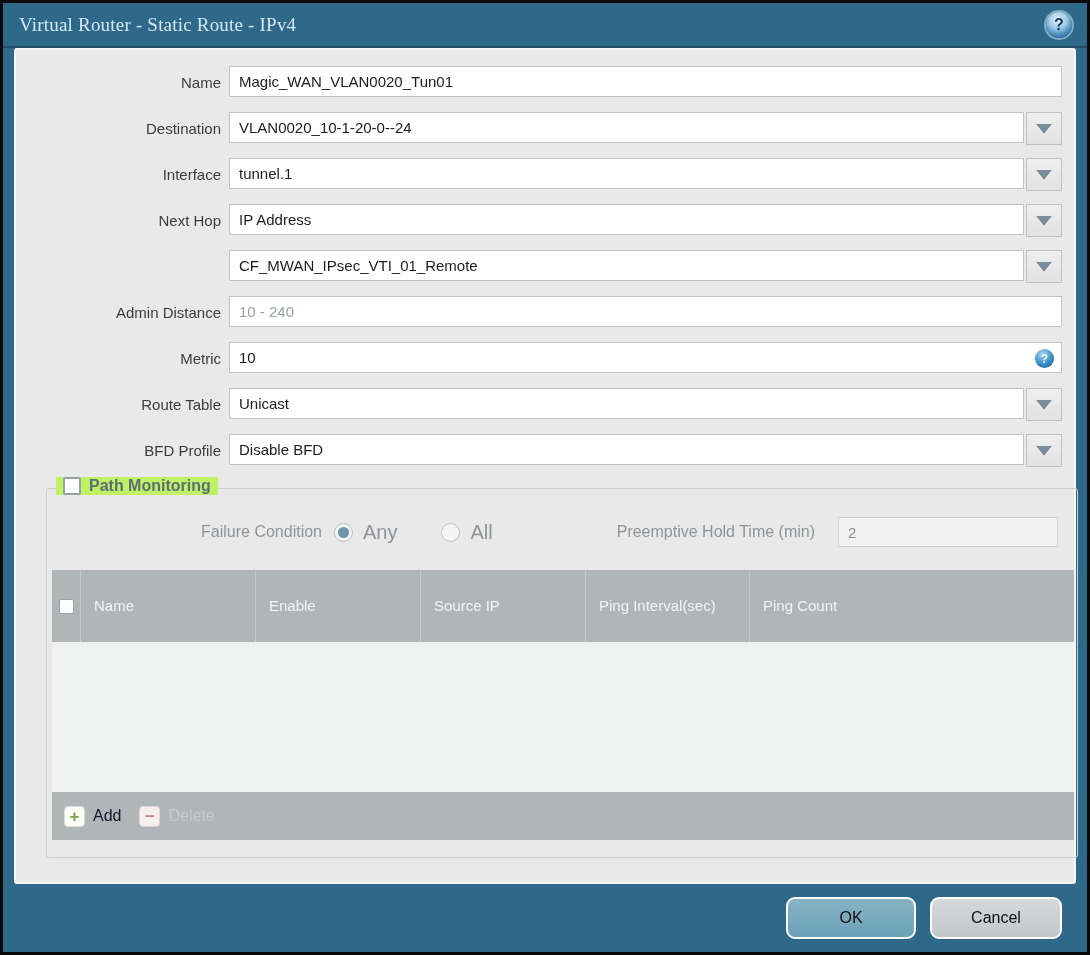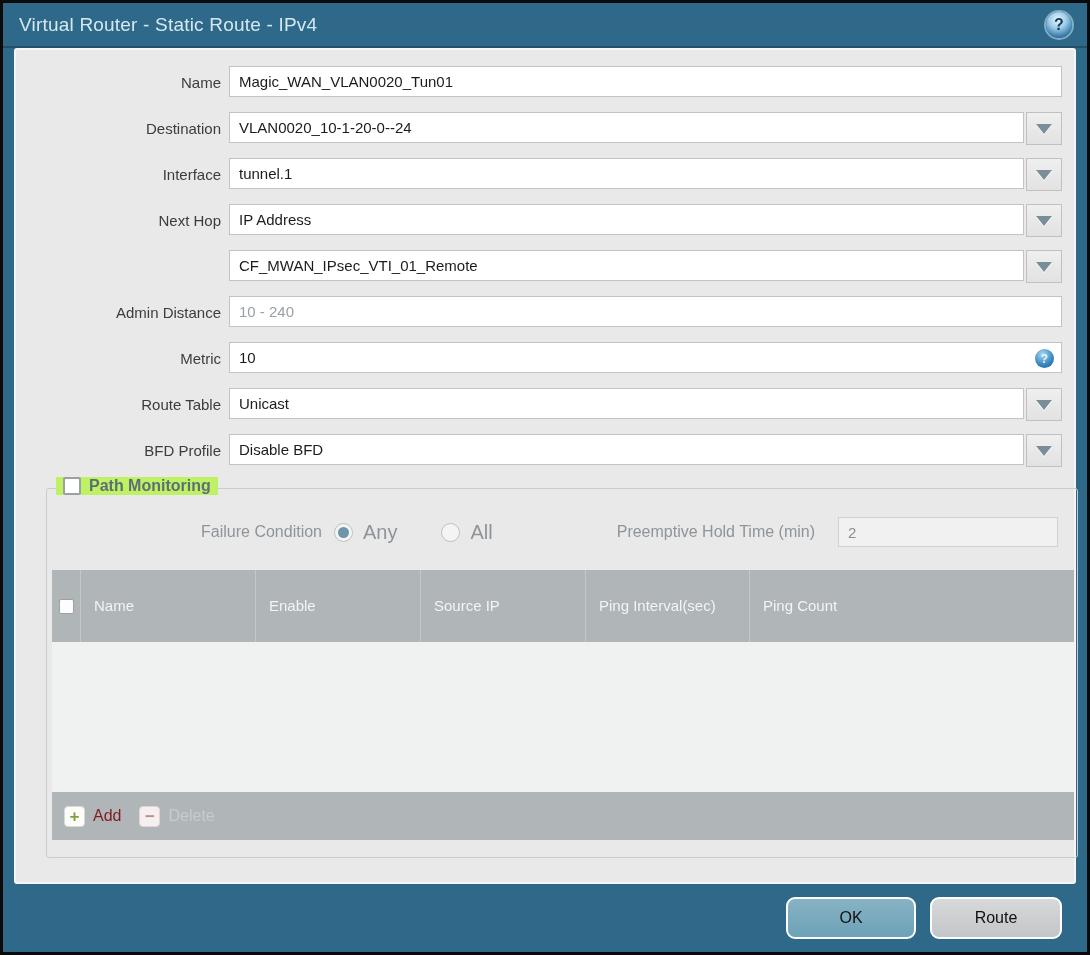--- a/index.html
+++ b/index.html
@@ -16,21 +16,21 @@
     overflow:hidden;
   }
   
   .titlebar {
     height:45px;
     display:flex; align-items:center; justify-content:space-between;
     padding:0 15px 0 16px;
     border-bottom:2px solid #234f6b;
   }
   .title {
-    color:#d5e8f2; font-size:19px; letter-spacing:.2px;
+    color:#d5e8f2; font-size:19px; letter-spacing:.2px;font-family:Liberation Serif, serif;
   }
   .help-badge {
     width:26px; height:26px; border-radius:50%;
     background:radial-gradient(circle at 45% 30%, #eaf6fc 0%, #9ccbe6 38%, #3a7cab 72%, #1c4f75 100%);
     color:#103a58; font-weight:bold; font-size:16px;
     display:flex; align-items:center; justify-content:center;
     box-shadow:0 0 0 2px rgba(200,228,245,.55);
     cursor:pointer;
   }
   
@@ -139,21 +139,21 @@
   }
   .tool-btn { display:flex; align-items:center; gap:8px; cursor:pointer; }
   .tool-ico {
     width:21px; height:21px; border-radius:4px;
     background:#fcfcf8; border:1px solid #d8dbd4;
     display:flex; align-items:center; justify-content:center;
     font-size:17px; font-weight:bold; line-height:1;
   }
   .add-ico { color:#7ca23f; }
   .del-ico { color:#cf8484; background:#f6eff0; border-color:#e0d4d6; }
-  .add-label { color:#7f1d1d; font-size:16px; }
+  .add-label { color:#0f172a; font-size:16px; }
   .del-label { color:#c6cbce; font-size:16px; }
   .tool-sep { width:18px; }
   
   .footer {
     height:67px; display:flex; align-items:center; justify-content:flex-end;
     gap:14px; padding-right:25px;
   }
   .btn {
     height:42px; border-radius:9px; border:2px solid #fff;
     font-size:16px; color:#101010; cursor:pointer;
@@ -300,16 +300,16 @@
             <div class="del-label">Delete</div>
           </div>
         </div>
       </div>
     </div>
 
   </div>
 
   <div class="footer">
     <div class="btn btn-ok">OK</div>
-    <div class="btn btn-cancel">Route</div>
+    <div class="btn btn-cancel">Cancel</div>
   </div>
 
 </div>
 
 </body></html>

